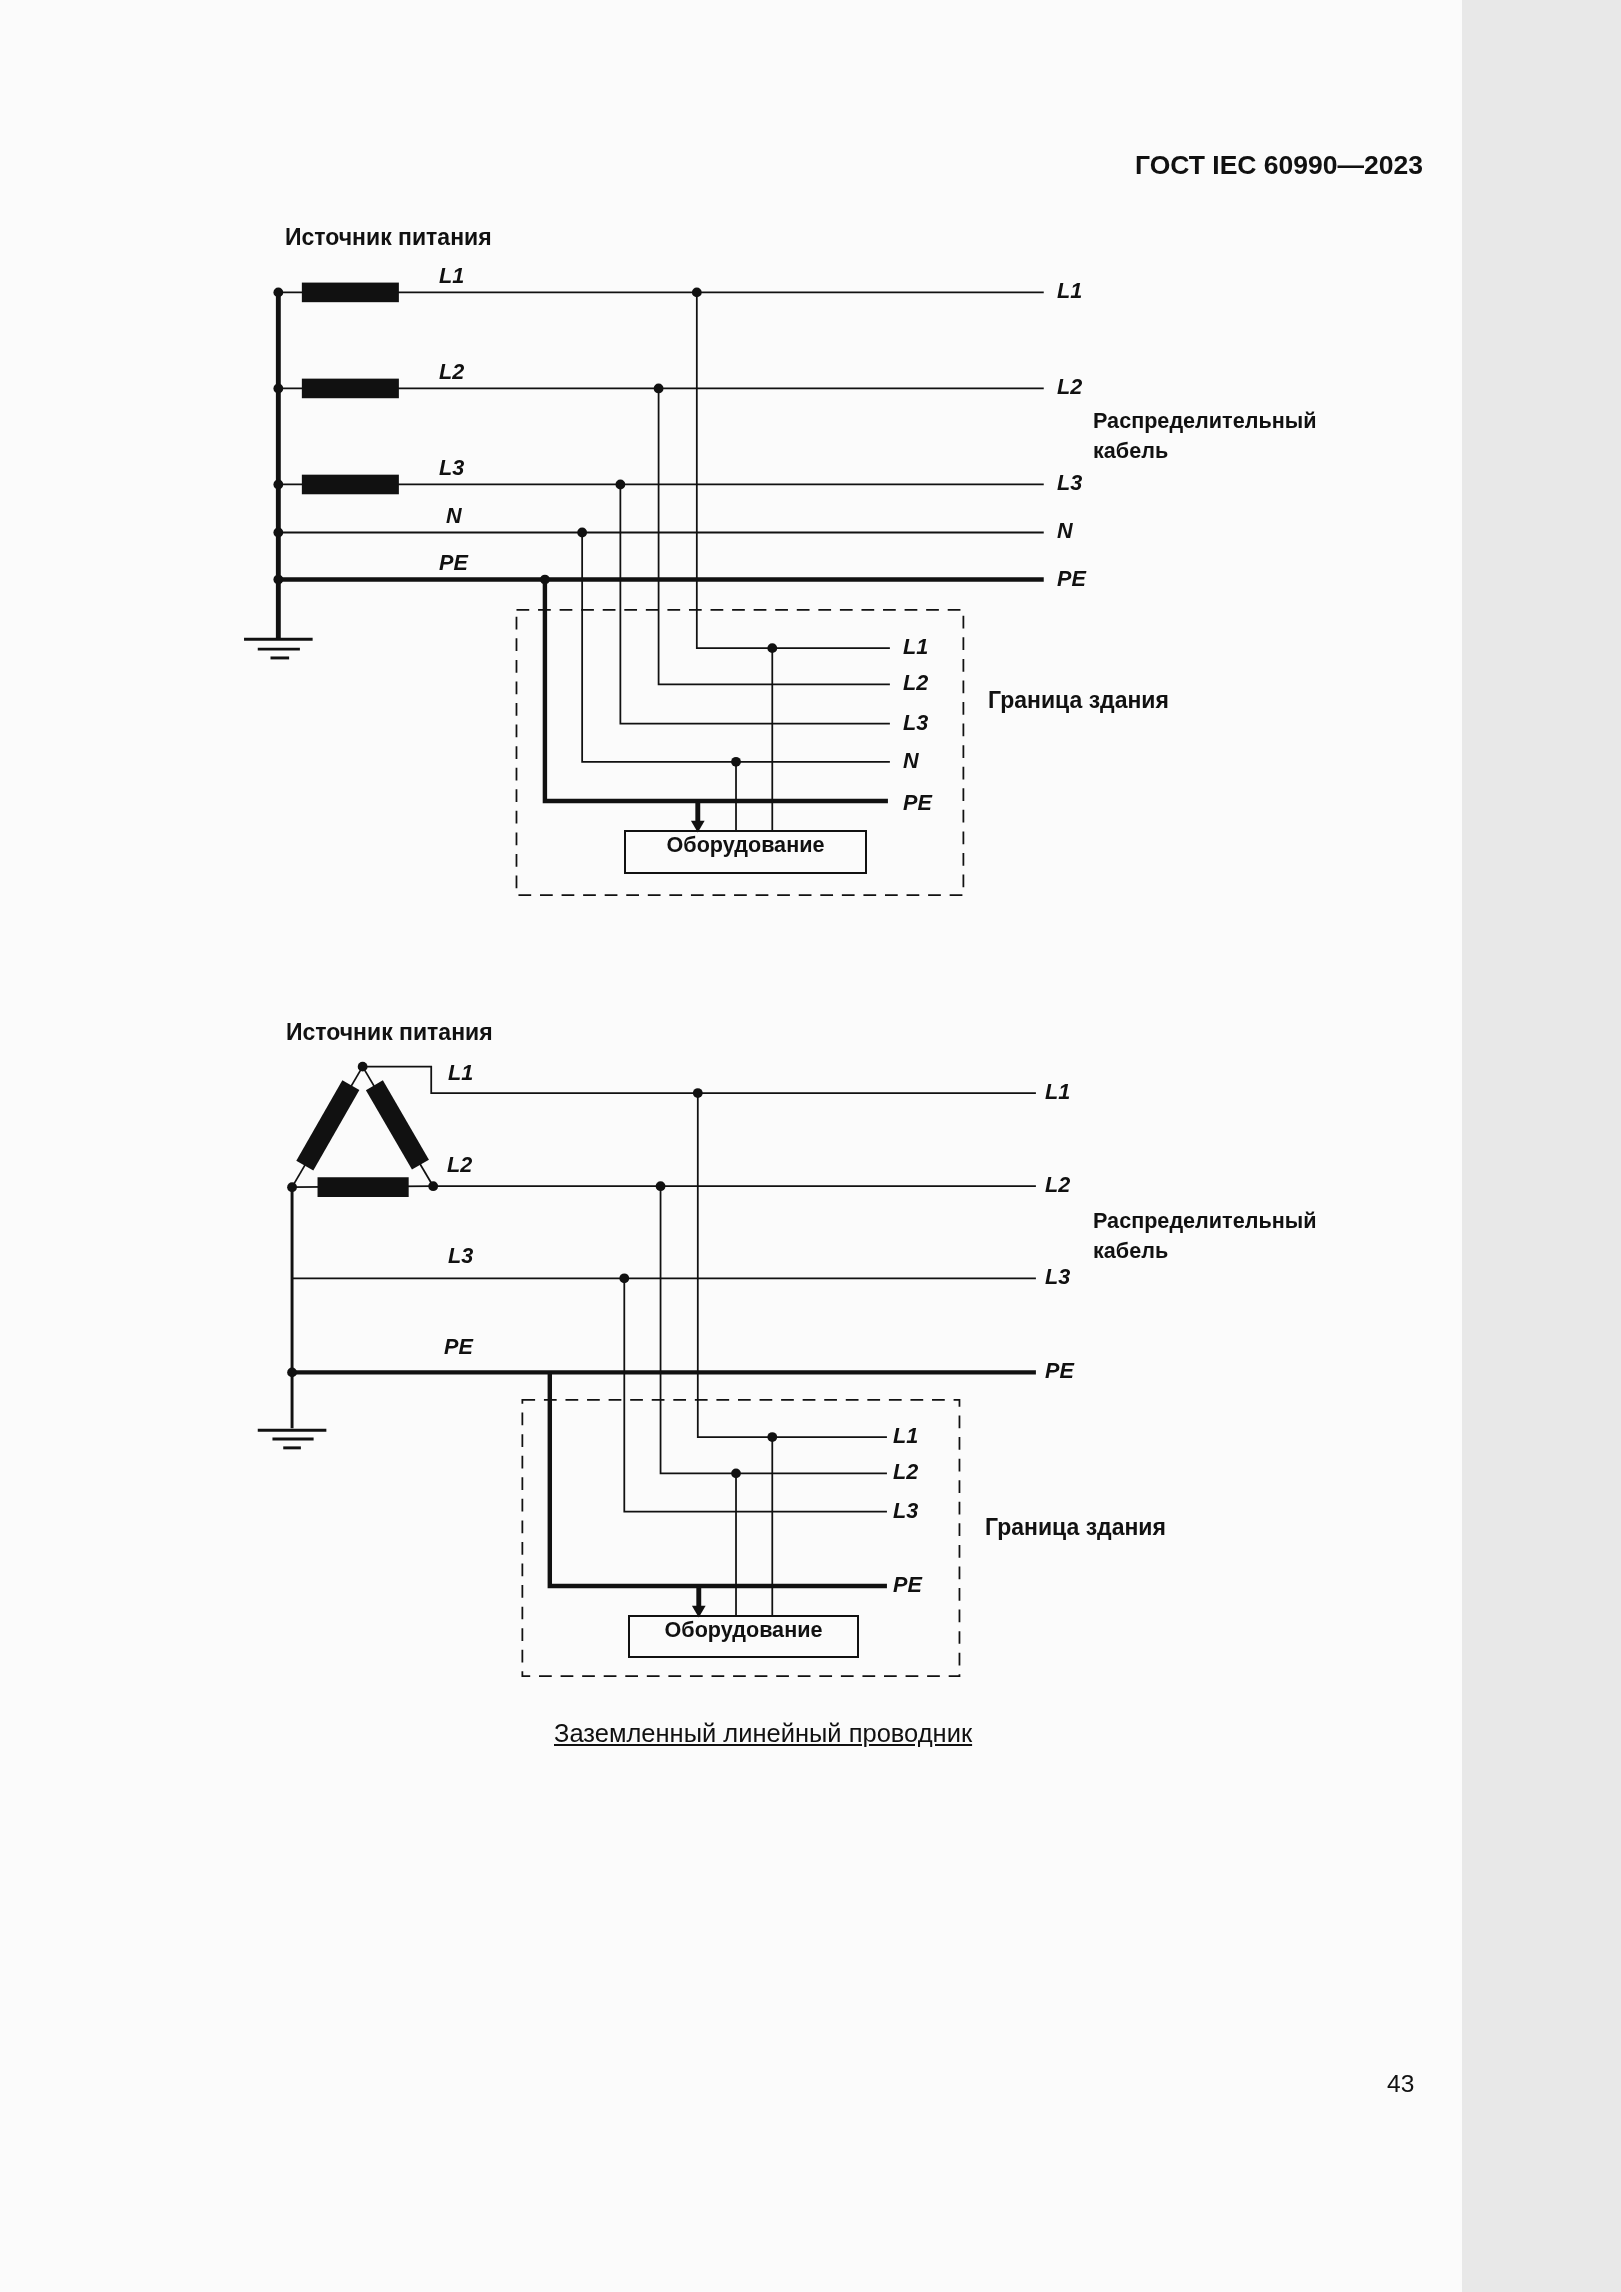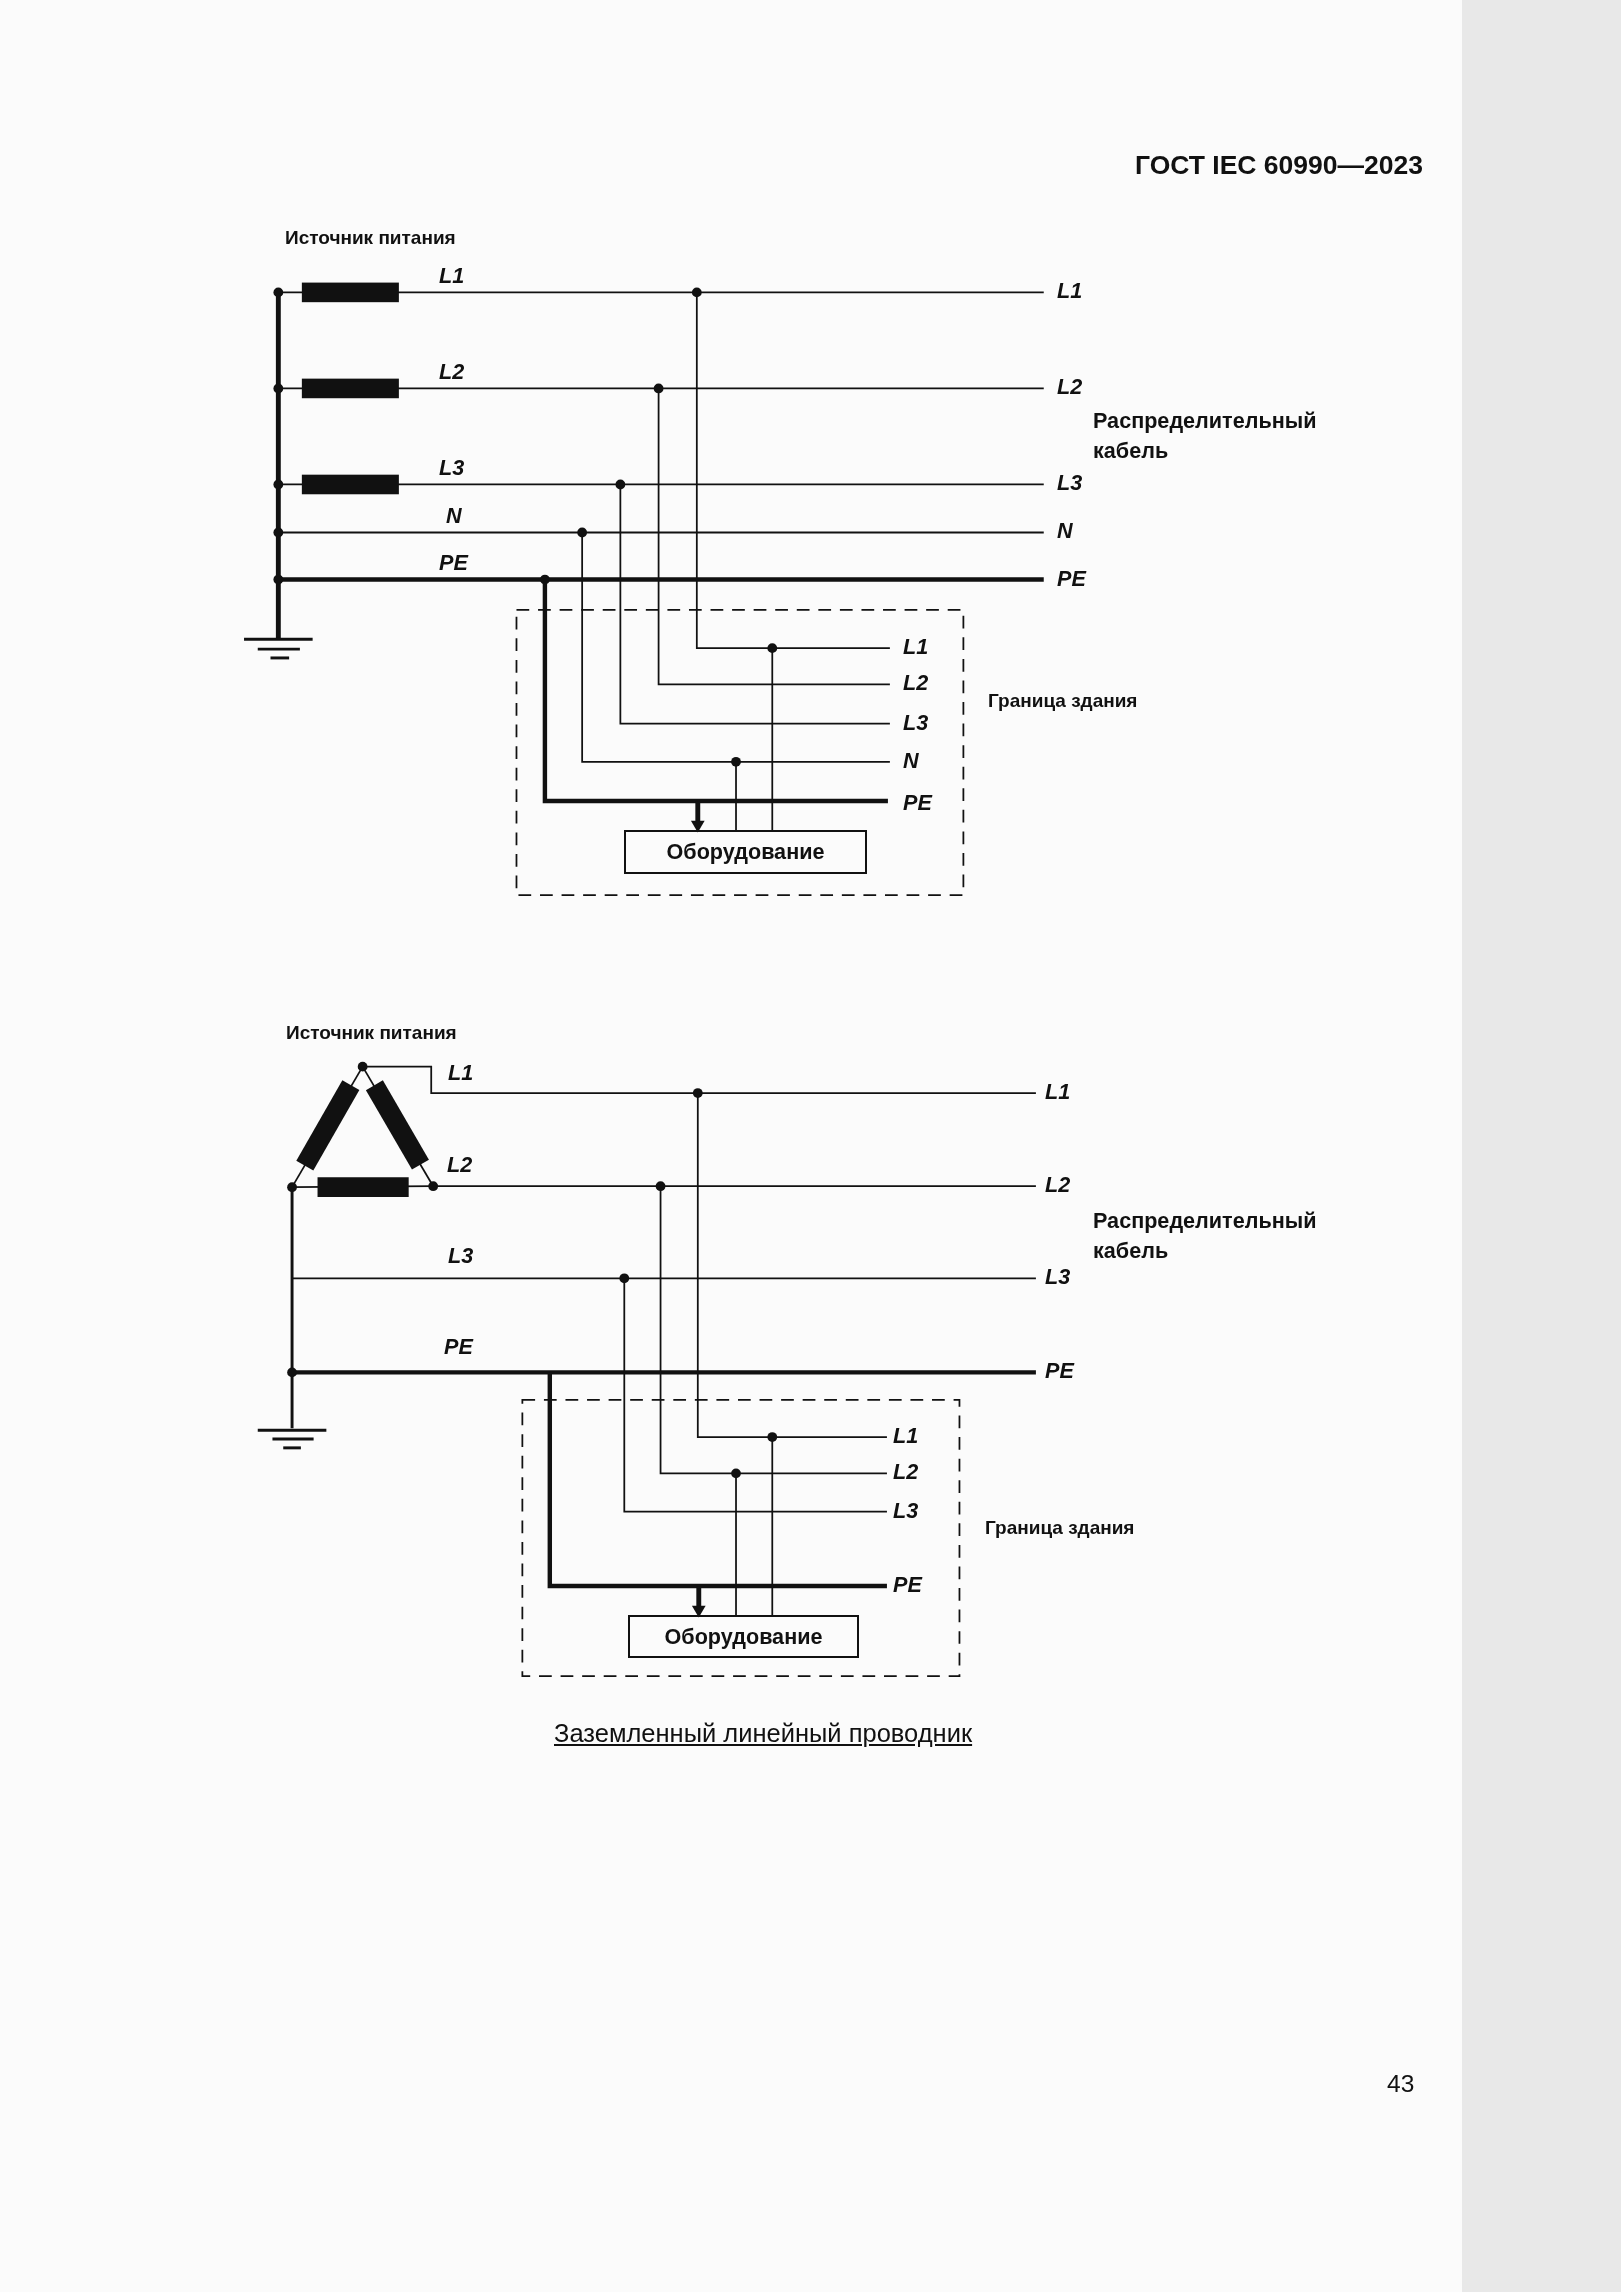--- a/index.html
+++ b/index.html
@@ -12,41 +12,41 @@
     overflow:hidden;
   }
   .page svg{position:absolute;left:0;top:0;}
   .hdr{
     position:absolute;
     font-weight:bold;font-size:26.5px;line-height:29px;
     white-space:nowrap;
   }
   .lbl-bold{
     position:absolute;
-    font-weight:bold;font-size:19px;line-height:25.5px;
+    font-weight:bold;font-size:23px;line-height:25.5px;
   }
   .lbl-cond{
     position:absolute;
     font:italic bold 21.6px/25.5px "Liberation Sans",sans-serif;
     white-space:nowrap;
   }
   .caption{
     position:absolute;
     font-size:25.5px;line-height:29px;
     white-space:nowrap;
   }
   .cable-lbl{
     position:absolute;
     font-weight:bold;font-size:21.6px;line-height:30px;
     width:235px;
   }
   .equip-box{
     position:absolute;
     border:2px solid #111;
-    display:flex;align-items:center;justify-content:center;
+    display:flex;align-items:flex-start;justify-content:center;
     font-weight:bold;font-size:21.6px;
     box-sizing:border-box;
   }
   .pagenum{
     position:absolute;
     font-size:24.5px;line-height:27.4px;
   }
   .it{font-style:italic;}
 </style>
 </head>

